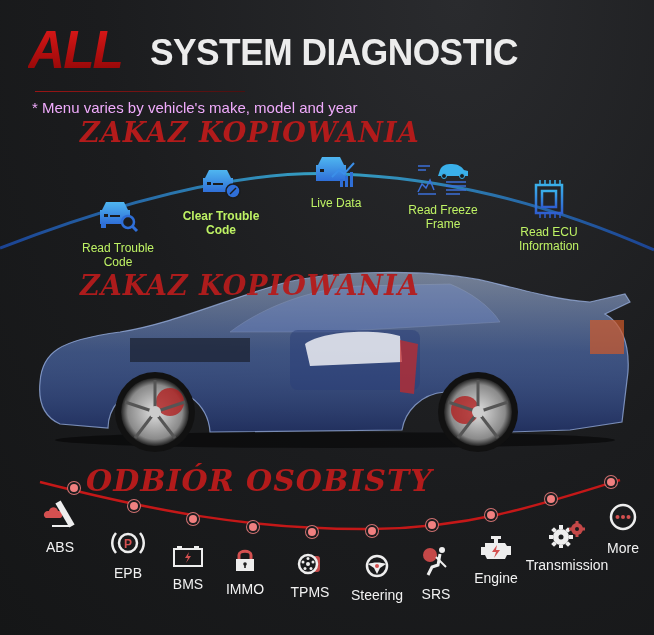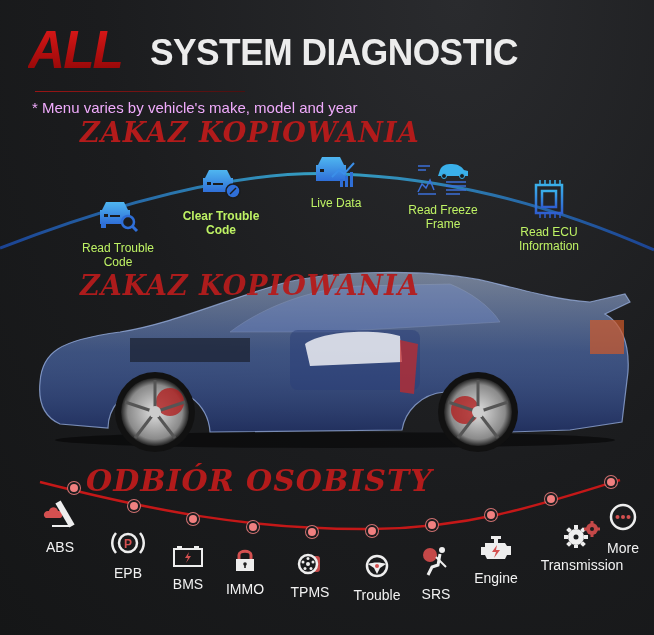--- a/index.html
+++ b/index.html
@@ -266,21 +266,21 @@
   </svg>
   <div>TPMS</div>
 </div>
 
 <div class="abs sys" style="left:345px;top:554px;width:64px;">
   <svg class="ico" width="24" height="24" viewBox="0 0 24 24">
     <circle cx="12" cy="12" r="10" fill="none" stroke="#eee" stroke-width="2.5"></circle>
     <path d="M3,10 C8,8 16,8 21,10 L15,14 L12,20 L9,14 Z" fill="#eee"></path>
     <circle cx="12" cy="12" r="2" fill="#d45050"></circle>
   </svg>
-  <div>Trouble</div>
+  <div>Steering</div>
 </div>
 
 <div class="abs sys" style="left:412px;top:545px;width:48px;">
   <svg class="ico" width="28" height="32" viewBox="0 0 28 32">
     <circle cx="8" cy="10" r="7" fill="#c44848"></circle>
     <circle cx="20" cy="5" r="3" fill="#eee"></circle>
     <path d="M18,9 L16,20 L10,22 L6,30" fill="none" stroke="#eee" stroke-width="3"></path>
     <line x1="14" y1="12" x2="24" y2="22" stroke="#eee" stroke-width="2"></line>
   </svg>
   <div>SRS</div>
@@ -289,21 +289,21 @@
 <div class="abs sys" style="left:468px;top:535px;width:56px;">
   <svg class="ico" width="34" height="26" viewBox="0 0 34 26">
     <rect x="12" y="1" width="10" height="3" fill="#eee"></rect>
       <rect x="15" y="4" width="4" height="4" fill="#eee"></rect>
     <path d="M6,8 L26,8 L28,11 L32,11 L32,20 L28,20 L26,24 L8,24 L6,20 L2,20 L2,12 L6,12 Z" fill="#eee"></path>
     <path d="M18,10 L13,17 L17,17 L15,23 L21,15 L17,15 Z" fill="#d45050"></path>
   </svg>
   <div>Engine</div>
 </div>
 
-<div class="abs sys" style="left:535px;top:520px;width:94px;text-align:center;">
+<div class="abs sys" style="left:520px;top:520px;width:94px;text-align:center;">
   <svg class="ico" width="40" height="28" viewBox="0 0 40 28">
     <circle cx="14" cy="17" r="8" fill="#eee"></circle>
     <g fill="#eee">
       <rect x="12" y="5" width="4" height="4"></rect>
         <rect x="12" y="25" width="4" height="3"></rect>
         <rect x="2" y="15" width="4" height="4"></rect>
         <rect x="22" y="15" width="4" height="4"></rect>
       <rect x="5" y="8" width="4" height="4" transform="rotate(45 7 10)"></rect>
         <rect x="19" y="22" width="4" height="4" transform="rotate(45 21 24)"></rect>
         <rect x="19" y="8" width="4" height="4" transform="rotate(45 21 10)"></rect>

